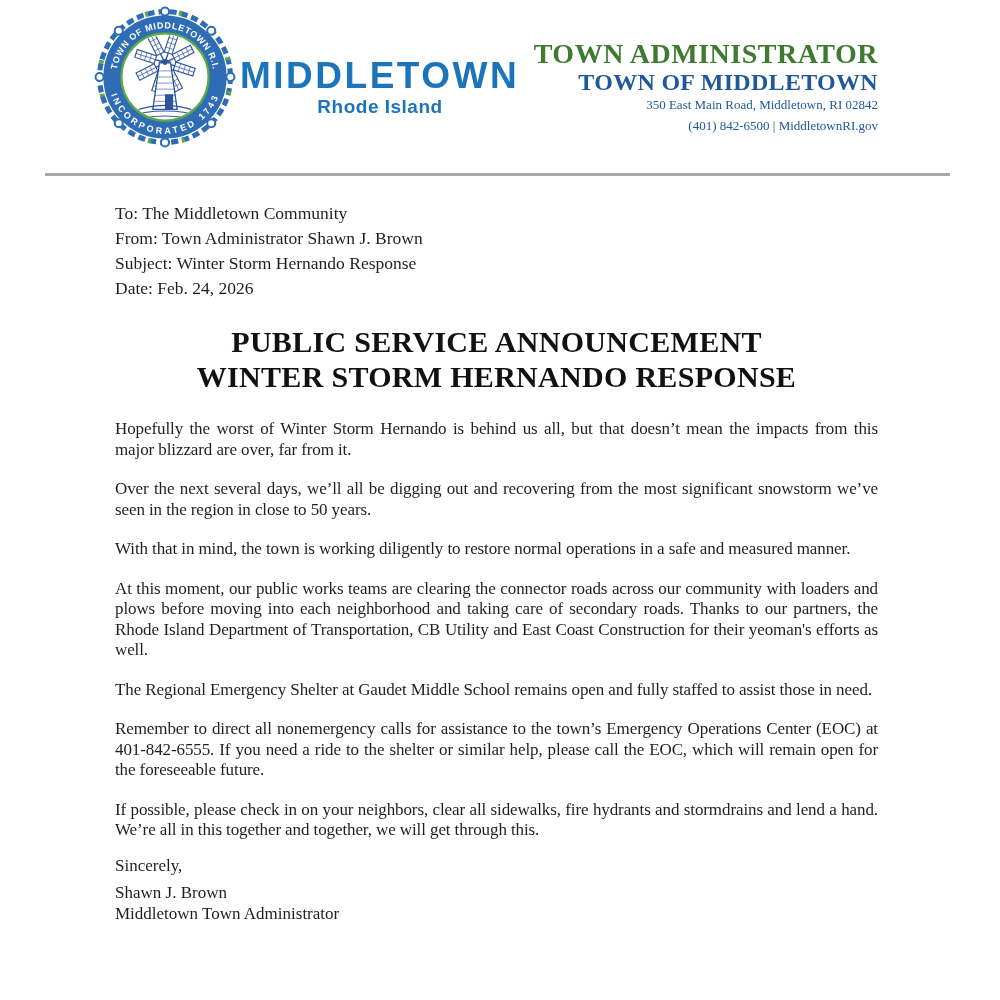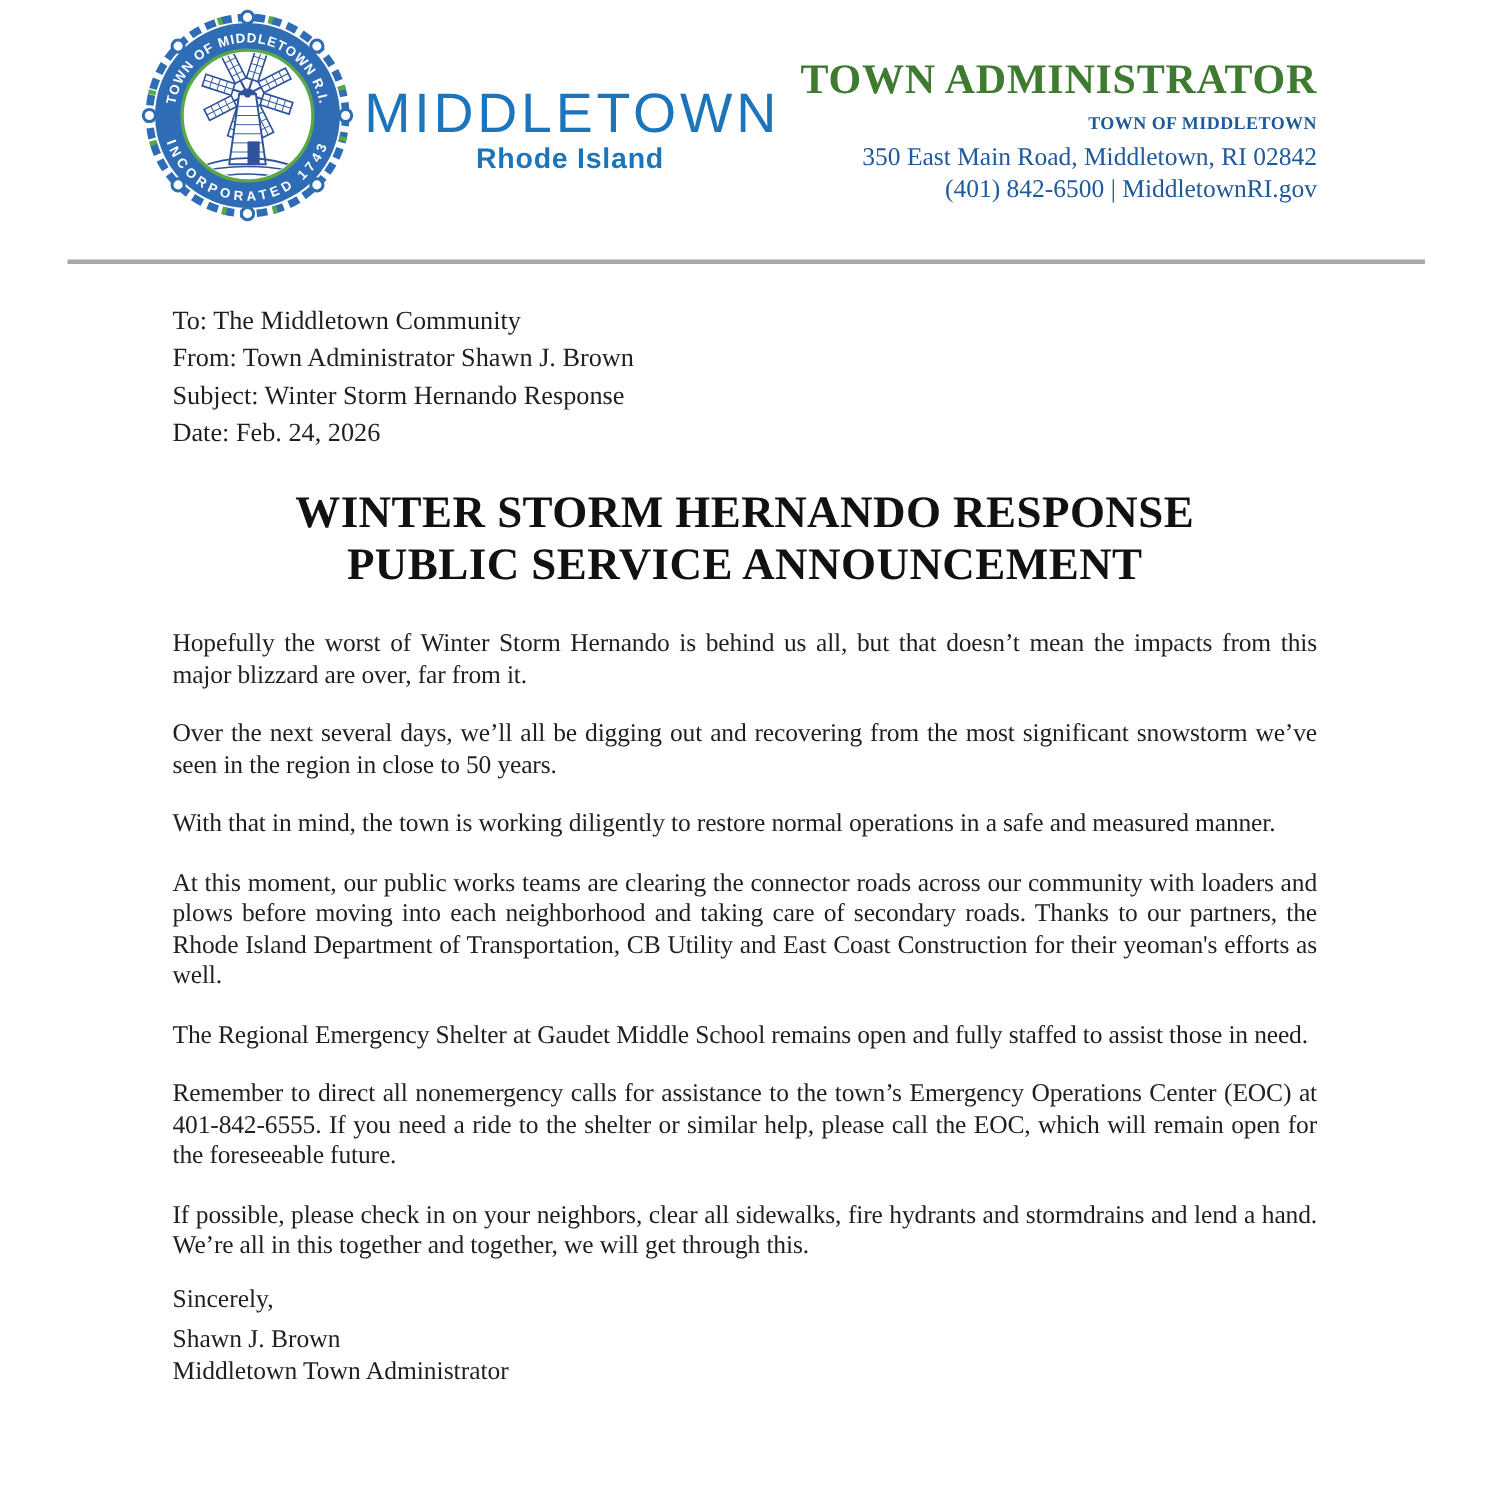--- a/index.html
+++ b/index.html
@@ -23,26 +23,25 @@
   }
   .brand {
     position: absolute;
     left: 240px;
     top: 56px;
     width: 280px;
     font-family: "Liberation Sans", sans-serif;
   }
   .brand .wordmark {
     font-size: 37px;
-    font-weight: normal;
+    font-weight: bold;
     letter-spacing: 2.5px;
     color: #1c75bb;
     line-height: 40px;
     white-space: nowrap;
-    text-align: right;
   }
   .brand .tagline {
     font-size: 19px;
     font-weight: bold;
     color: #1c75bb;
     text-align: center;
     line-height: 22px;
     letter-spacing: 0.5px;
   }
   .admin-block {
@@ -54,29 +53,29 @@
   }
   .admin-block .office {
     font-size: 28px;
     font-weight: bold;
     color: #3e7b31;
     line-height: 32px;
     letter-spacing: 0.5px;
     margin-left: 42px;
   }
   .admin-block .org {
-    font-size: 12px;
+    font-size: 24px;
     font-weight: bold;
     color: #20599b;
     line-height: 24px;
     letter-spacing: 0.3px;
   }
   .admin-block .addr,
   .admin-block .contact {
-    font-size: 17px;
+    font-size: 13px;
     color: #20599b;
     line-height: 21px;
   }
 
   .divider {
     position: absolute;
     left: 45px;
     top: 173px;
     width: 905px;
     height: 3px;
@@ -221,22 +220,22 @@
   <div class="letter">
 
     <div class="memo">
       <div>To: The Middletown Community</div>
       <div>From: Town Administrator Shawn J. Brown</div>
       <div>Subject: Winter Storm Hernando Response</div>
       <div>Date: Feb. 24, 2026</div>
     </div>
 
     <div class="psa-title">
+      <div>PUBLIC SERVICE ANNOUNCEMENT</div>
       <div>WINTER STORM HERNANDO RESPONSE</div>
-      <div>PUBLIC SERVICE ANNOUNCEMENT</div>
     </div>
 
     <p class="para first">Hopefully the worst of Winter Storm Hernando is behind us all, but that doesn’t mean the impacts from this major blizzard are over, far from it.</p>
     <p class="para">Over the next several days, we’ll all be digging out and recovering from the most significant snowstorm we’ve seen in the region in close to 50 years.</p>
     <p class="para">With that in mind, the town is working diligently to restore normal operations in a safe and measured manner.</p>
     <p class="para">At this moment, our public works teams are clearing the connector roads across our community with loaders and plows before moving into each neighborhood and taking care of secondary roads. Thanks to our partners, the Rhode Island Department of Transportation, CB Utility and East Coast Construction for their yeoman's efforts as well.</p>
     <p class="para">The Regional Emergency Shelter at Gaudet Middle School remains open and fully staffed to assist those in need.</p>
     <p class="para">Remember to direct all nonemergency calls for assistance to the town’s Emergency Operations Center (EOC) at 401-842-6555. If you need a ride to the shelter or similar help, please call the EOC, which will remain open for the foreseeable future.</p>
     <p class="para">If possible, please check in on your neighbors, clear all sidewalks, fire hydrants and stormdrains and lend a hand. We’re all in this together and together, we will get through this.</p>
 

